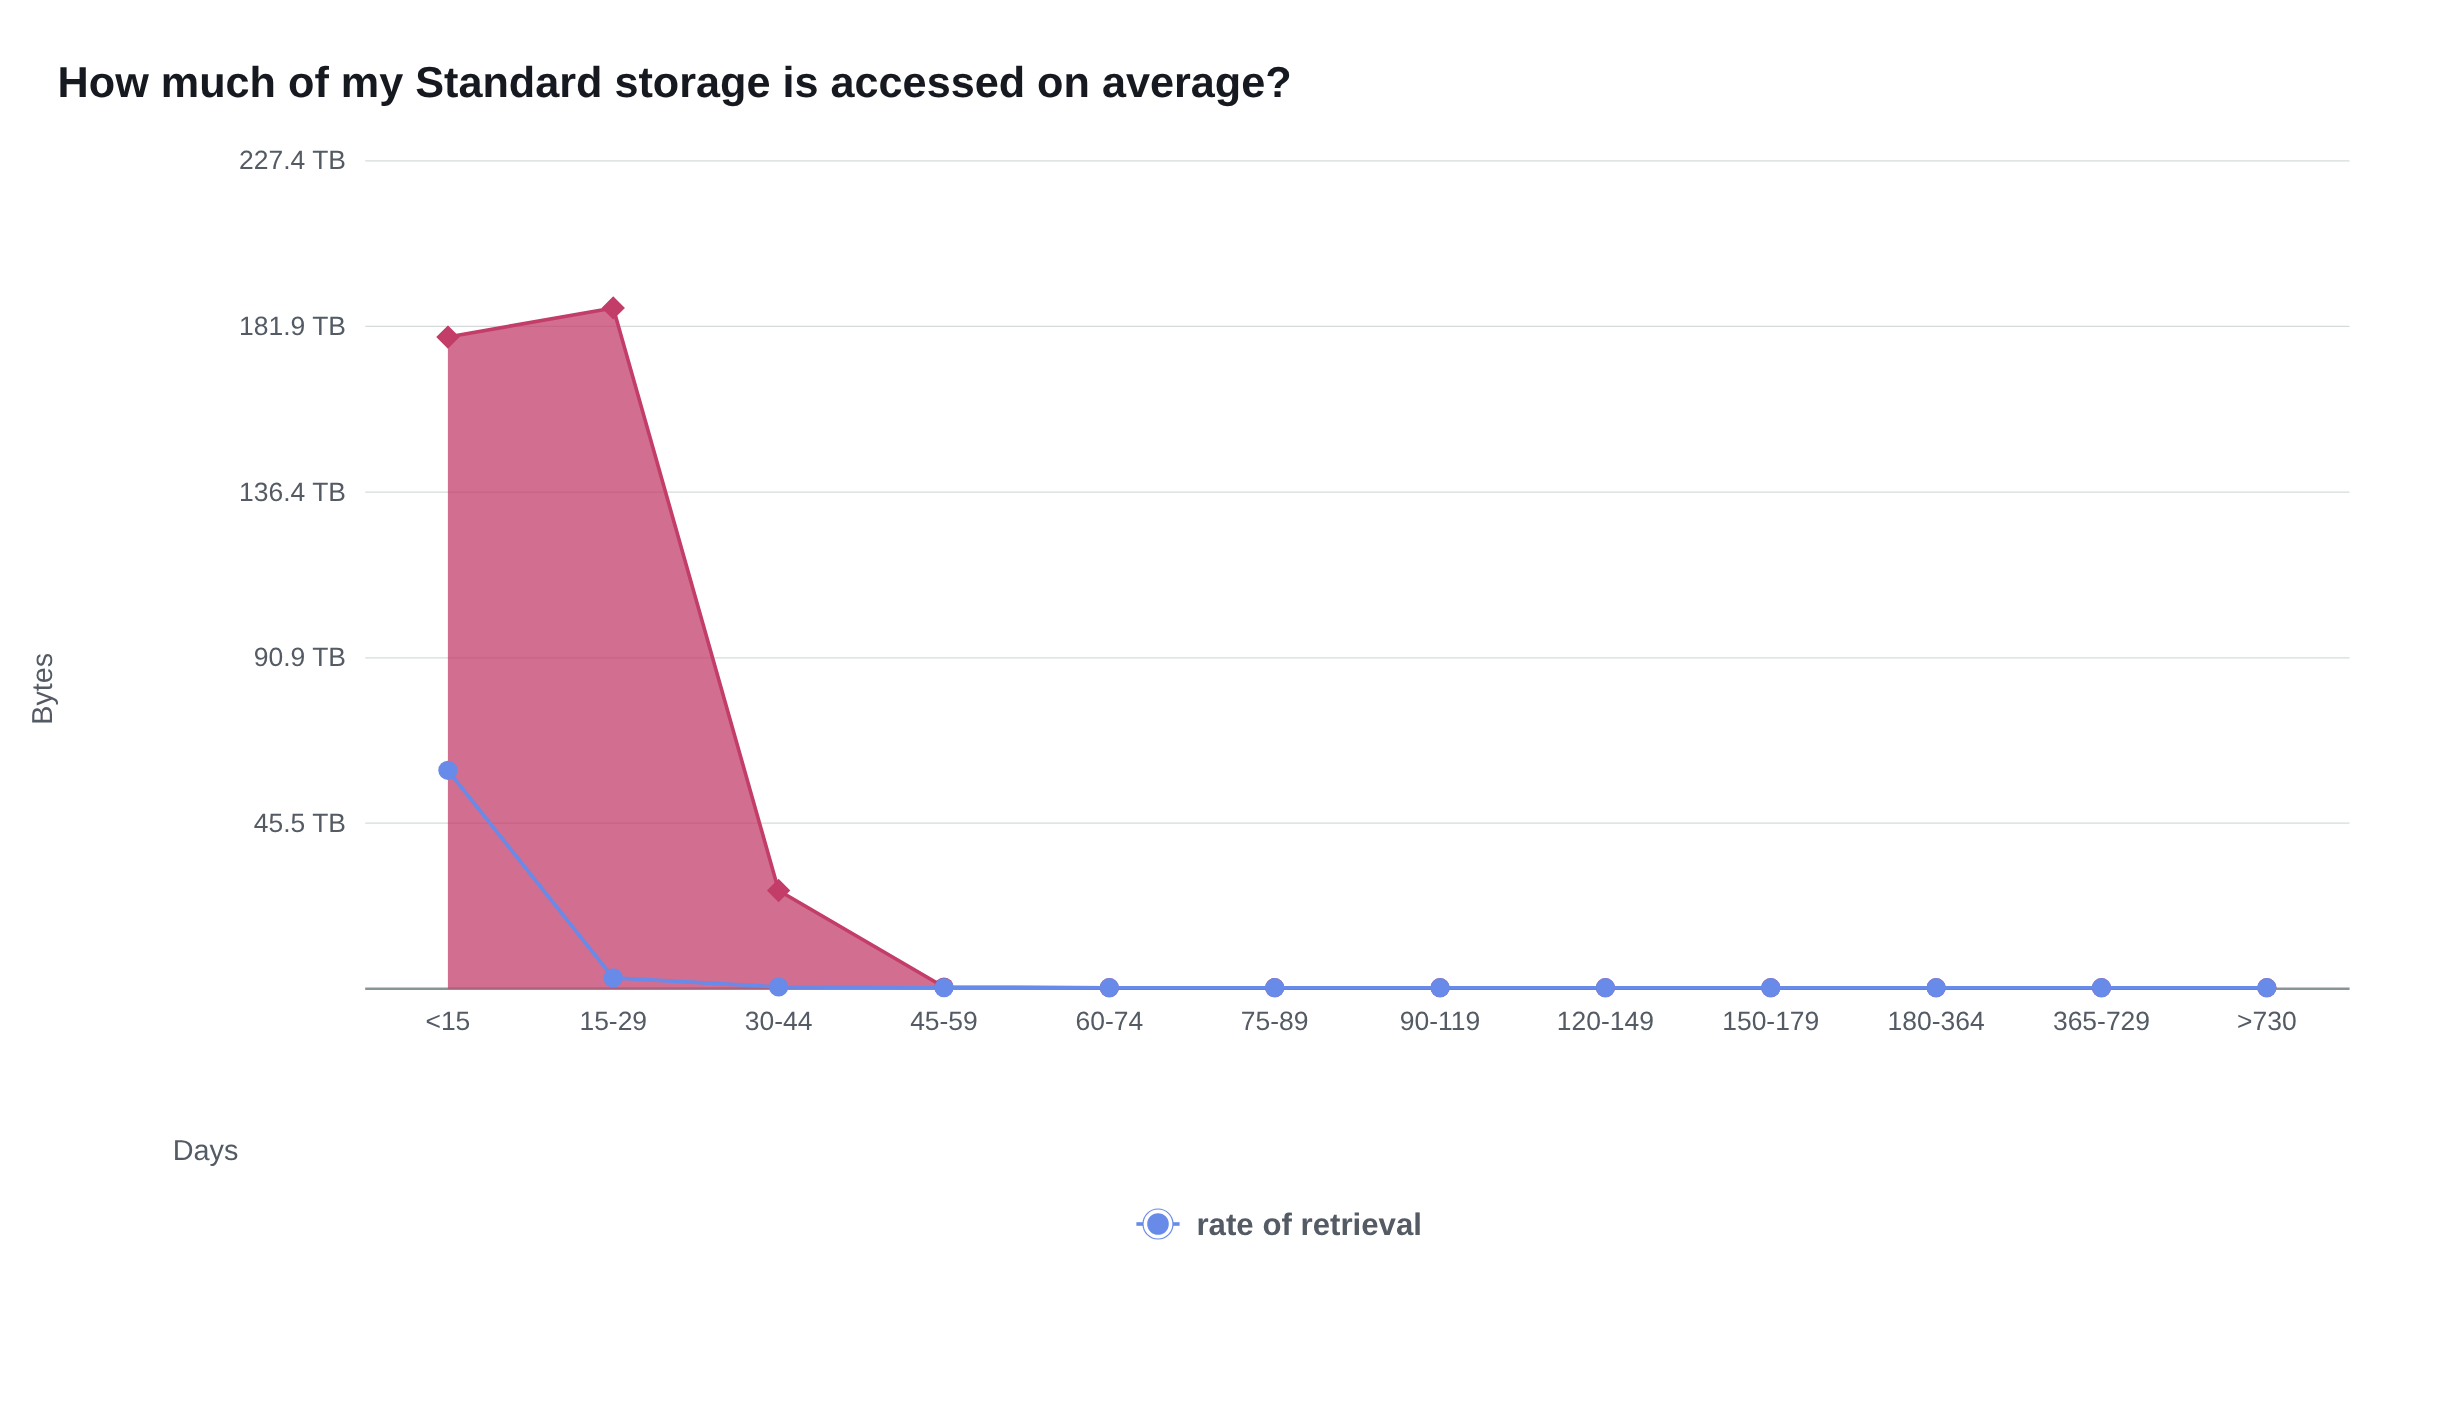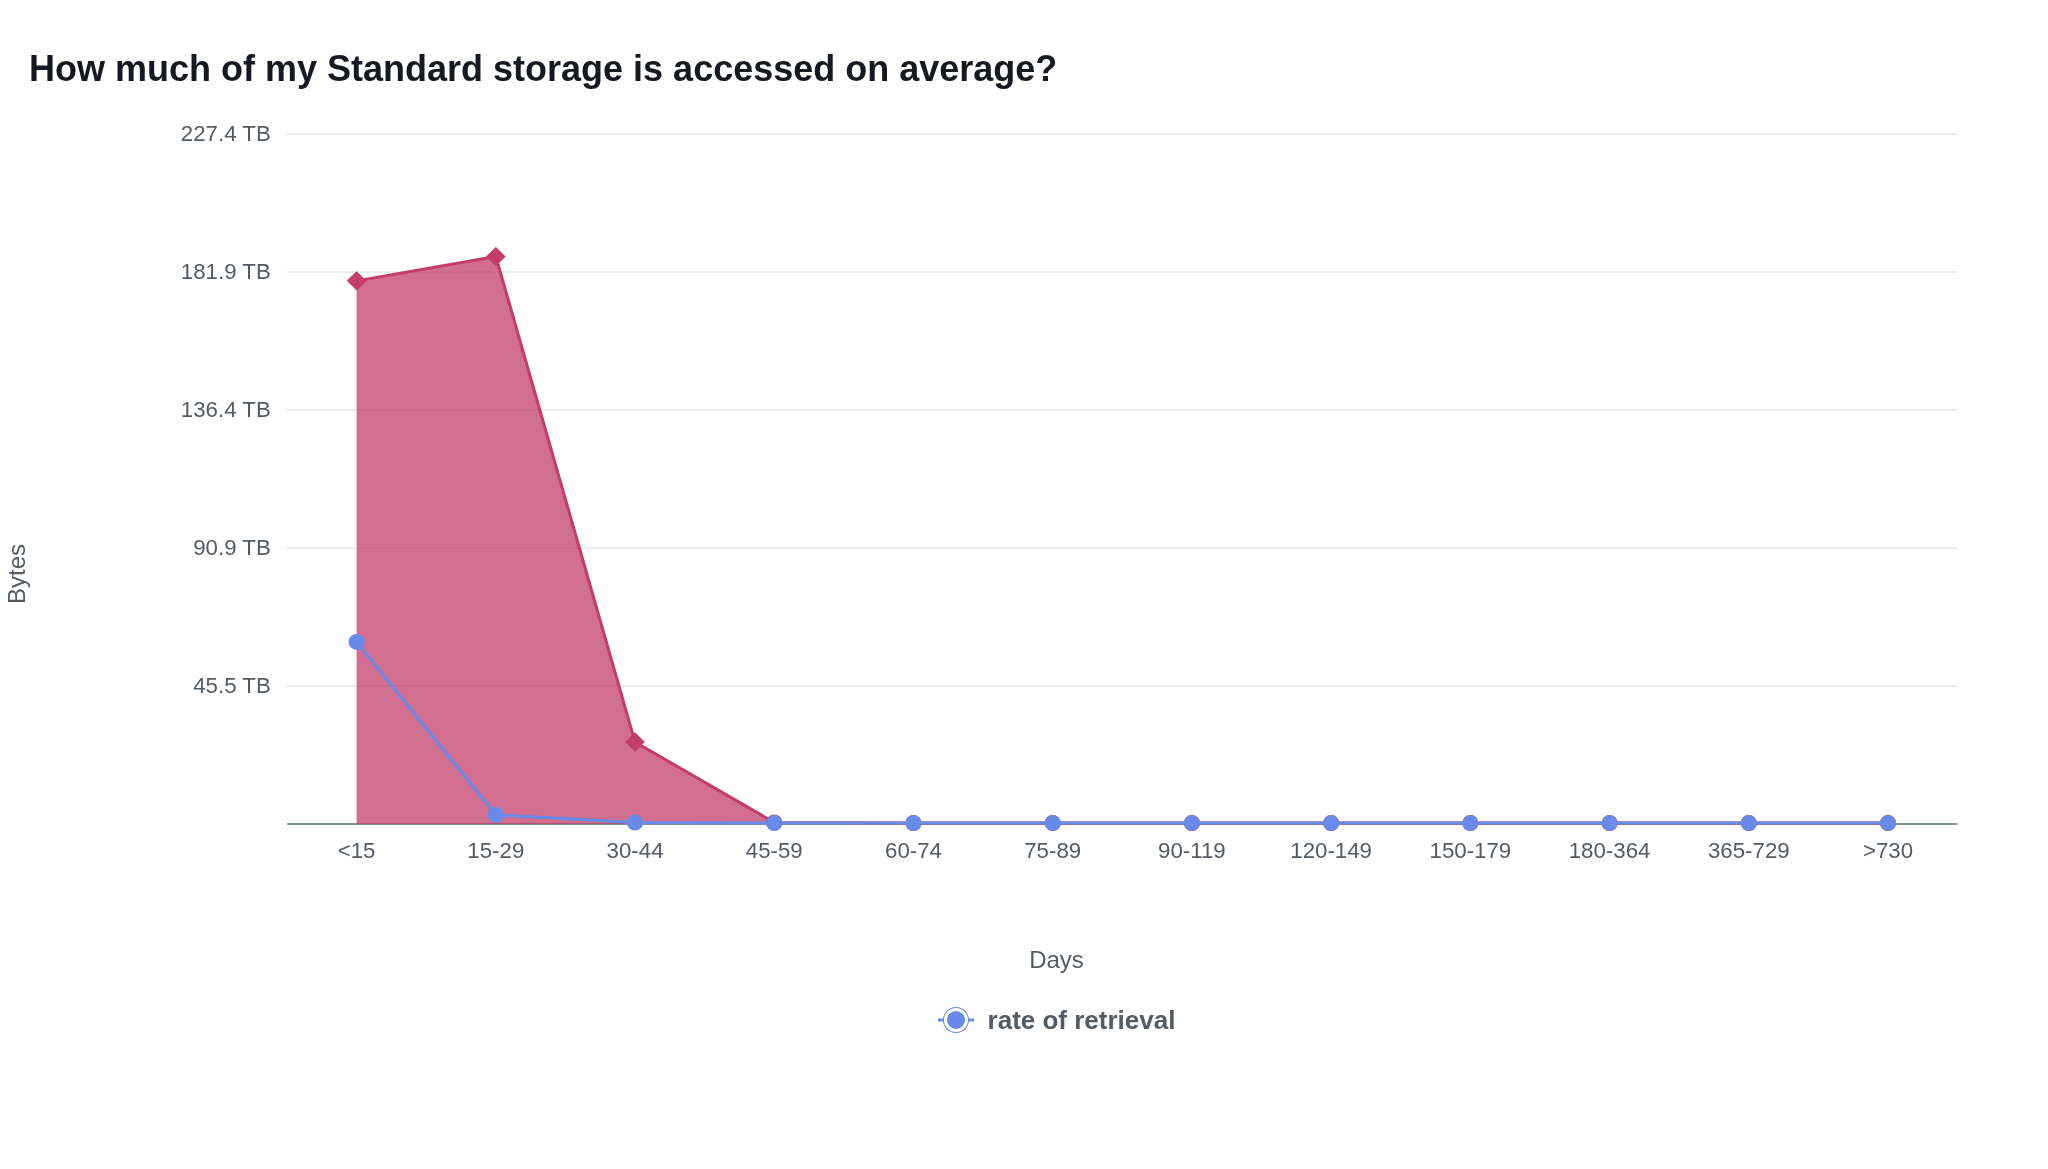--- a/index.html
+++ b/index.html
@@ -10,21 +10,21 @@
     color: #16191f;
     width: 2048px;
     height: 1169px;
     overflow: hidden;
   }
   .container {
     position: relative;
     width: 2048px;
     height: 922px;
     box-sizing: border-box;
-    padding: 48px 60px 24px 25px;
+    padding: 48px 60px 24px 44px;
   }
   .title {
     font-size: 36px;
     font-weight: 700;
     margin: 0 0 24px 4px;
     color: #16191f;
   }
   .chart-wrap {
     position: relative;
     width: 100%;
@@ -46,21 +46,21 @@
     top: 0;
     right: 0;
     bottom: 120px;
   }
   .plot svg {
     width: 100%;
     height: 100%;
     display: block;
   }
   .x-axis-label {
-    text-align: center;
+    text-align: left;
     font-size: 24px;
     color: #545b64;
     margin-top: -88px;
     margin-left: 100px;
   }
   .legend {
     display: flex;
     justify-content: center;
     align-items: center;
     gap: 64px;

